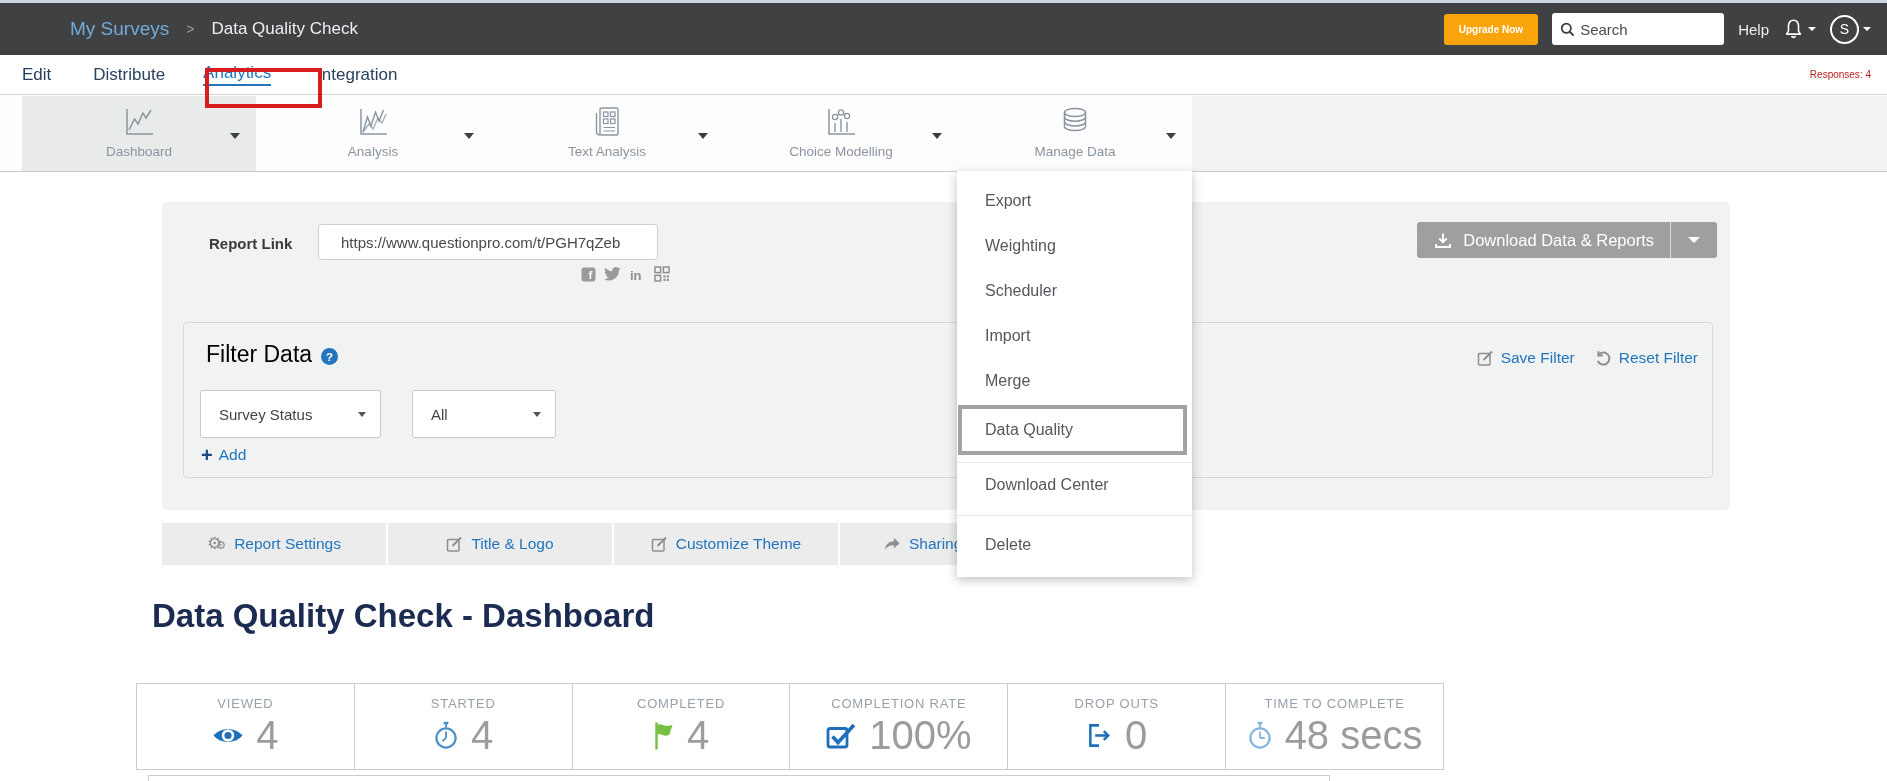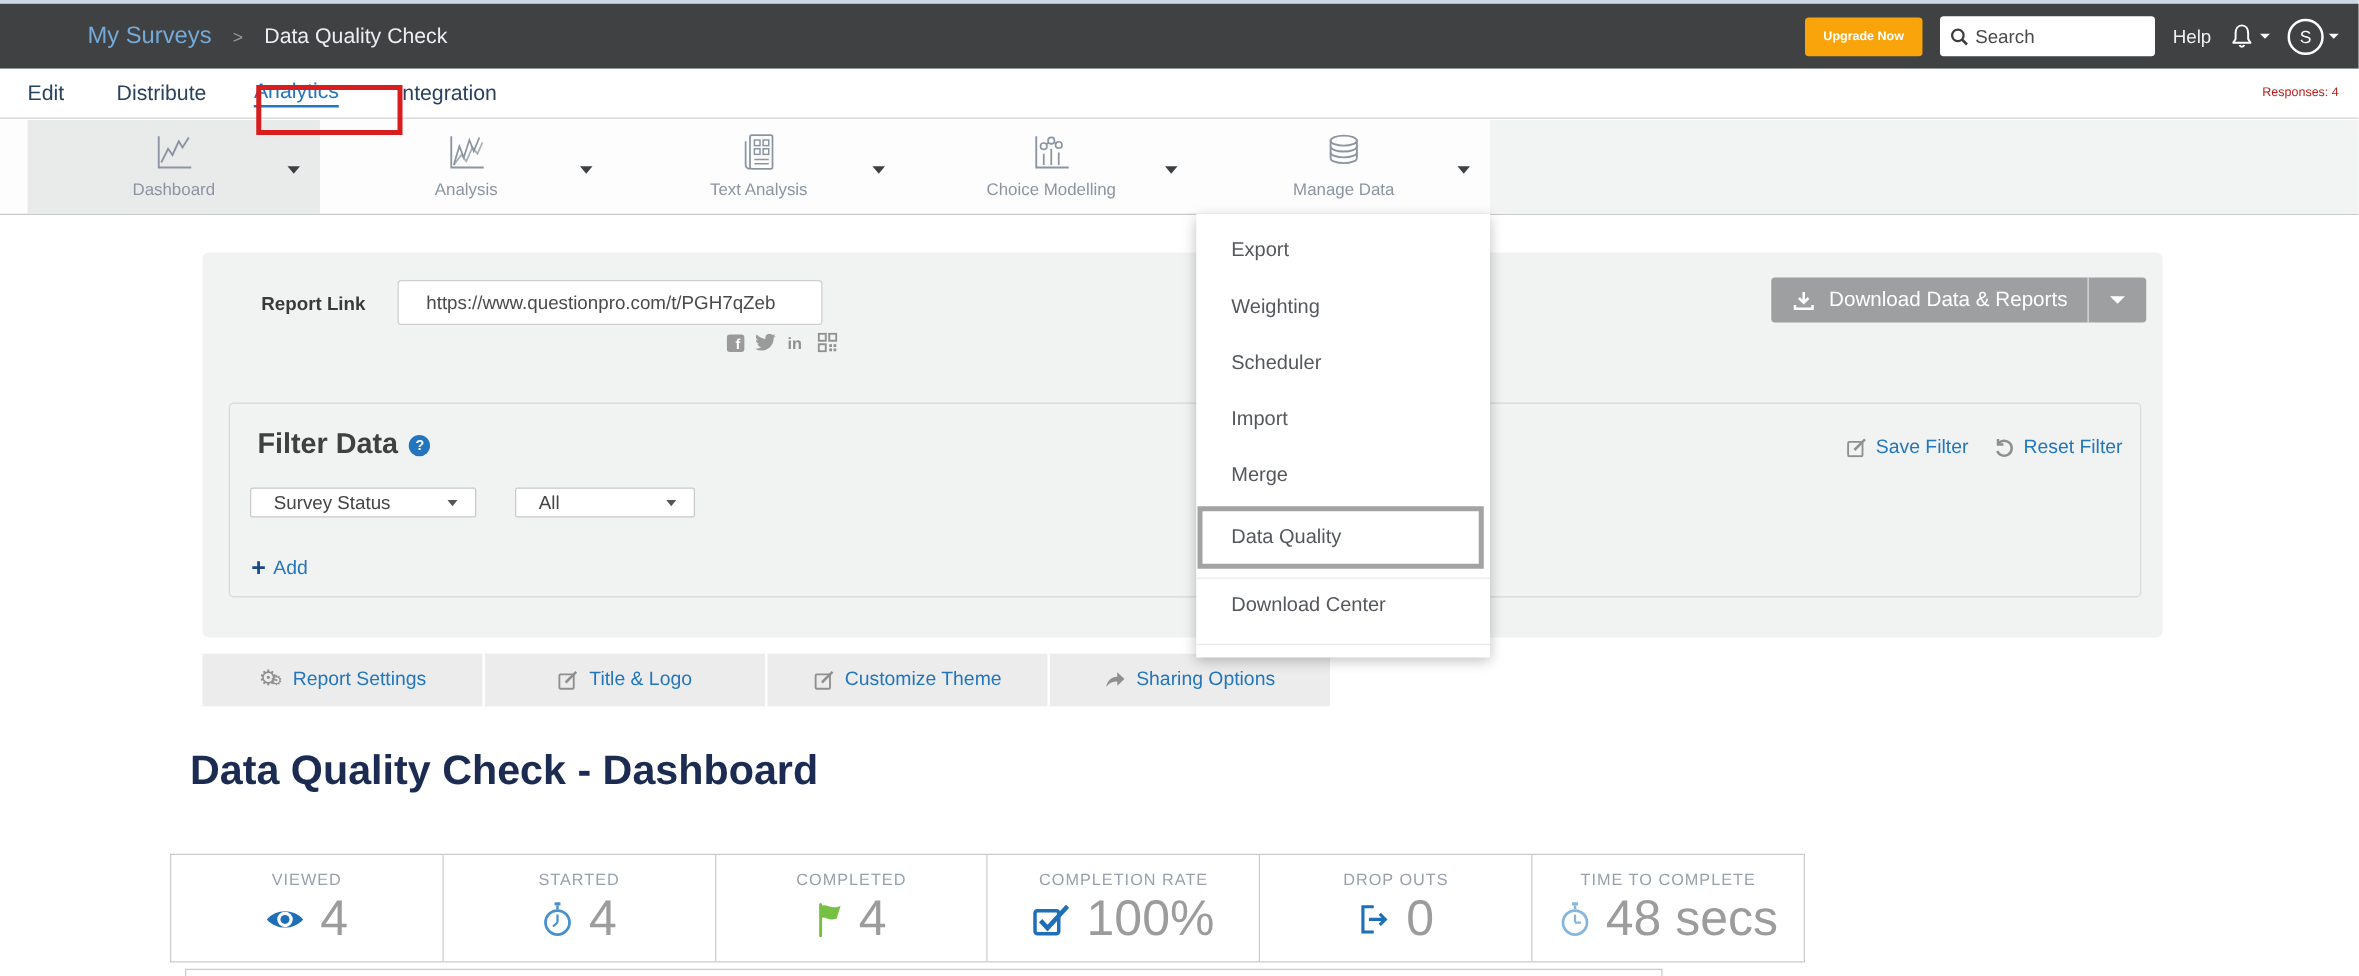--- a/index.html
+++ b/index.html
@@ -77,27 +77,27 @@
   .download-main { display:flex; align-items:center; gap:10px; padding:0 16px;
                    font-size:16.5px; height:36px; }
   .download-sep { width:1px; height:36px; background:rgba(255,255,255,.65); }
   .download-caret { width:46px; height:36px; display:flex; align-items:center;
                     justify-content:center; }
 
   
   .filter-box { left:21px; top:120px; right:17px; bottom:32px;
                 border:1px solid #d8d8d8; border-radius:4px; }
   .filter-title-row { left:22px; top:18px; display:flex; align-items:center; gap:9px; }
-  .filter-title { font-size:23px; font-weight:bold; color:#404040; }
+  .filter-title { font-size:23px; font-weight:normal; color:#000000; }
   .help-circle { width:17px; height:17px; border-radius:50%; background:#2376bd;
                  color:#fff; font-size:11.5px; font-weight:bold; display:flex;
                  align-items:center; justify-content:center; margin-top:4px;
                  cursor:pointer; }
   .selects-row { left:16px; top:67px; display:flex; gap:31px; }
-  .fake-select { height:24px; background:#fff; border:1px solid #c9c9c9;
+  .fake-select { height:48px; background:#fff; border:1px solid #c9c9c9;
                  border-radius:2px; display:flex; align-items:center;
                  padding:0 14px 0 18px; font-size:15px; color:#444; cursor:pointer; }
   .fake-select .sel-caret { margin-left:auto; width:0; height:0;
         border-left:4.5px solid transparent; border-right:4.5px solid transparent;
         border-top:5.5px solid #555; }
   .sel-1 { width:181px; } .sel-2 { width:144px; }
   .add-row { left:17px; top:123px; display:flex; align-items:center; gap:6px;
              cursor:pointer; }
   .add-plus { color:#1a4a85; font-size:20px; font-weight:bold; line-height:18px; }
   .add-label { color:#2376bd; font-size:15.5px; }
@@ -388,20 +388,21 @@
   <div class="abs menu">
     <div class="menu-item">Export</div>
     <div class="menu-item">Weighting</div>
     <div class="menu-item">Scheduler</div>
     <div class="menu-item">Import</div>
     <div class="menu-item">Merge</div>
     <div class="menu-item boxed">Data Quality</div>
     <div class="menu-divider mt7"></div>
     <div class="menu-item tall">Download Center</div>
     <div class="menu-divider mt8"></div>
+    <div class="menu-item tall mt7">Delete</div>
   </div>
 
   <div class="abs page-heading">Data Quality Check - Dashboard</div>
 
   <div class="abs stats">
     <div class="stat-cell">
       <span class="stat-label">VIEWED</span>
       <div class="stat-value-row">
         <span style="display:flex;">
           <svg width="32" height="21" viewBox="0 0 32 21">

